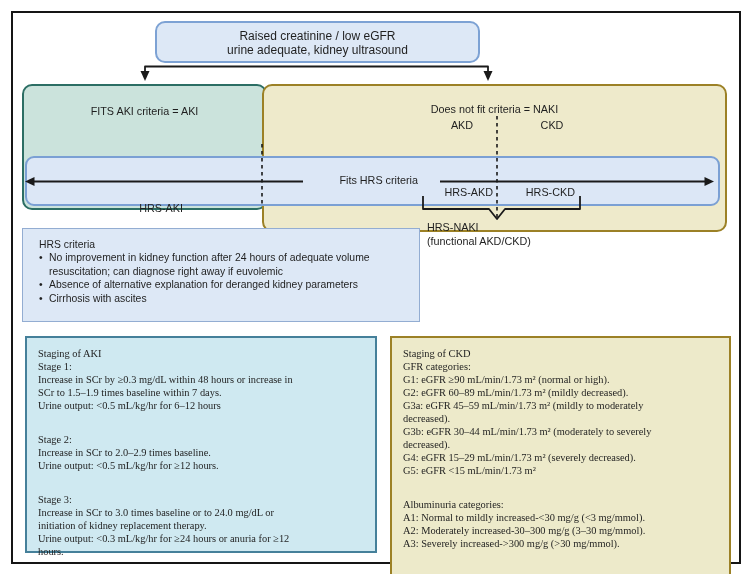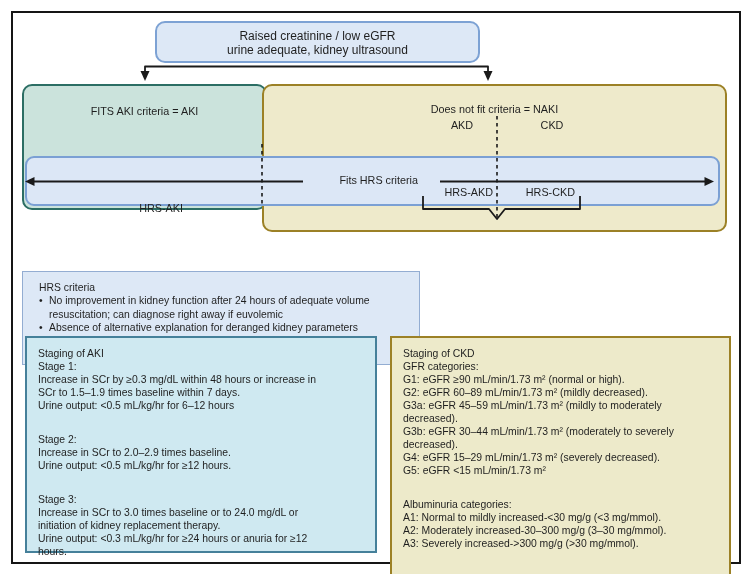--- a/index.html
+++ b/index.html
@@ -44,27 +44,27 @@
   .lbl-fits    { left:318px; top:174px; width:100px; }
   .lbl-hrs-aki { left:83px;  top:186px; width:100px;margin-top:16px; }
   .lbl-hrs-akd { left:419px; top:186px; width:74px; }
   .lbl-hrs-ckd { left:501px; top:186px; width:74px; }
   .hrs-naki-label {
     left:427px; top:221px; width:200px; font-size:10.8px; line-height:13.5px; z-index:6;
   }
   .criteria-box {
     left:22px; top:228px; width:398px; height:94px;
     background:var(--criteria-box-fill); border:1.5px solid var(--criteria-box-border);
-    font-size:10.4px; line-height:13.4px; padding:9px 4px 0 16px; z-index:2;margin-top:43px;
+    font-size:10.4px; line-height:13.4px; padding:9px 4px 0 16px; z-index:2;
   }
   .criteria-box ul { margin:0; padding:0; list-style:none; }
   .criteria-box li { position:relative; padding-left:10px; }
   .criteria-box li::before { content:"\2022"; position:absolute; left:0; top:0; }
   .staging-box {
-    font-size:10.4px; line-height:13px; padding:9px 3px 0 11px; z-index:2;
+    font-size:10.4px; line-height:13px; padding:9px 3px 0 11px; z-index:2;font-family:Liberation Serif, serif;
   }
   .aki-staging {
     left:25px; top:336px; width:352px; height:217px;
     background:var(--aki-staging-fill); border:2px solid var(--aki-staging-border);
   }
   .ckd-staging {
     left:390px; top:336px; width:341px; height:261px;
     background:var(--ckd-staging-fill); border:2px solid var(--ckd-staging-border);
   }
   .para { white-space:pre-line; }
@@ -96,20 +96,24 @@
     <div class="akd-label">AKD</div>
     <div class="ckd-label">CKD</div>
   </div>
 
   <div class="abs hrs-band"></div>
   <div class="abs band-label lbl-fits">Fits HRS criteria</div>
   <div class="abs band-label lbl-hrs-aki">HRS-AKI</div>
   <div class="abs band-label lbl-hrs-akd">HRS-AKD</div>
   <div class="abs band-label lbl-hrs-ckd">HRS-CKD</div>
 
+  <div class="abs hrs-naki-label">
+    <div>HRS-NAKI</div>
+    <div>(functional AKD/CKD)</div>
+  </div>
 
   <div class="abs criteria-box">
     <div>HRS criteria</div>
     <ul>
         <li>No improvement in kidney function after 24 hours of adequate volume resuscitation; can diagnose right away if euvolemic</li>
         <li>Absence of alternative explanation for deranged kidney parameters</li>
         <li>Cirrhosis with ascites</li>
       </ul>
   </div>
 

